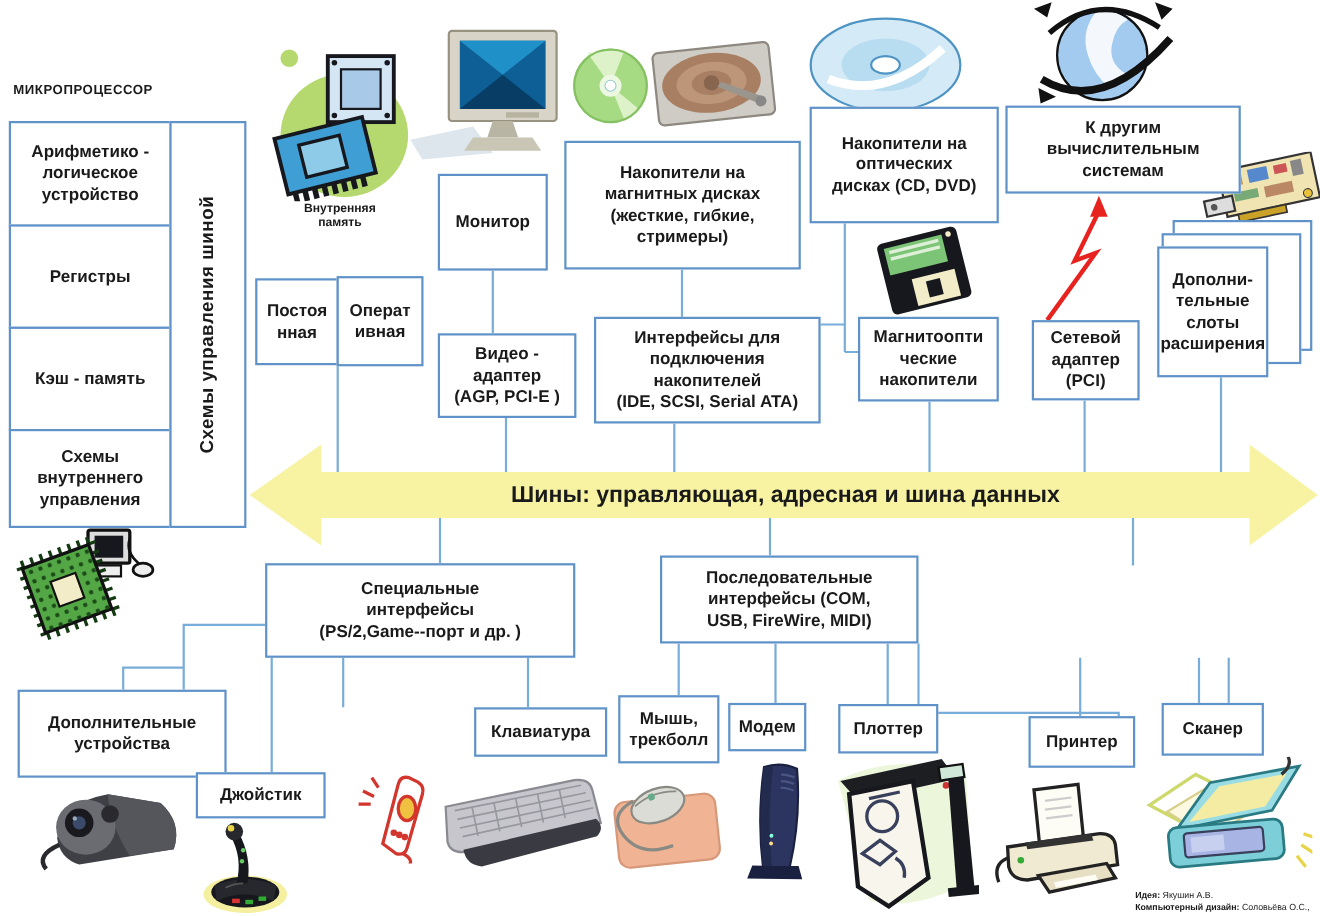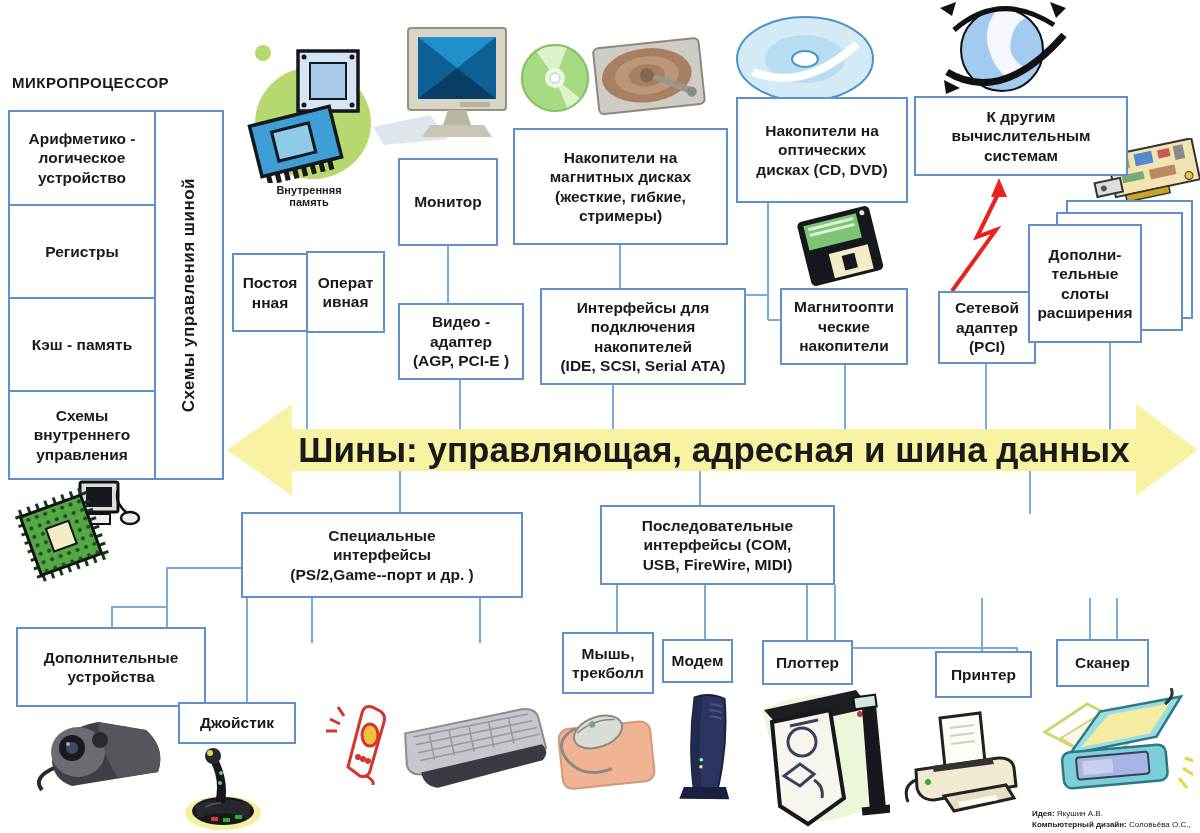--- a/index.html
+++ b/index.html
@@ -7,23 +7,23 @@
           font-family:"Liberation Sans",sans-serif;color:#1a1a1a;}
   .wires{position:absolute;left:0;top:0;z-index:0;}
   .art{position:absolute;z-index:1;}
   .bx{position:absolute;z-index:2;background:#fff;border:2px solid #5e92c8;box-sizing:border-box;
       display:flex;align-items:center;justify-content:center;text-align:center;
       font-weight:bold;font-size:15.5px;line-height:1.25;white-space:pre-line;}
   .stack{position:absolute;z-index:2;background:#fff;border:2px solid #5e92c8;box-sizing:border-box;}
   .lbl{position:absolute;z-index:2;display:flex;align-items:center;justify-content:center;
        text-align:center;font-weight:bold;white-space:pre-line;}
   .vert span{writing-mode:vertical-rl;transform:rotate(180deg);font-size:17px;letter-spacing:.5px;}
-  .mp-title{position:absolute;z-index:2;left:12px;top:74px;font-weight:bold;font-size:15px;letter-spacing:.5px;}
+  .mp-title{position:absolute;z-index:2;left:12px;top:74px;font-weight:bold;font-size:12px;letter-spacing:.5px;}
   .bus-label{position:absolute;z-index:2;left:292px;top:429px;width:844px;height:42px;
-             display:flex;align-items:center;justify-content:center;font-weight:bold;font-size:35px;}
+             display:flex;align-items:center;justify-content:center;font-weight:bold;font-size:21px;}
   .credits{position:absolute;z-index:2;left:1032px;top:809px;font-size:8px;line-height:1.35;width:168px;}
 </style>
 </head>
 <body>
 
 <div class="canvas">
 
   <svg class="wires" width="1200" height="833" viewBox="0 0 1200 833">
     <path d="M307,332 V429 M448,246 V303 M460,379 V429 M620,245 V290 M613,385 V429
              M768,203 V320 M745,295 H768 M768,320 H780 M845,365 V429 M986,364 V429 M1110,343 V430
@@ -325,37 +325,38 @@
 
   <div class="bx" style="left:914px;top:96px;width:214px;height:80px">К другим
 вычислительным
 системам</div>
   <div class="bx" style="left:938px;top:291px;width:98px;height:73px">Сетевой
 адаптер
 (PCI)</div>
 
   <div class="stack" style="left:1066px;top:200px;width:127px;height:119px"></div>
   <div class="stack" style="left:1056px;top:212px;width:127px;height:119px"></div>
-  <div class="bx" style="left:1028px;top:224px;width:114px;height:119px">Дополни-
+  <div class="bx" style="left:1052px;top:224px;width:101px;height:119px">Дополни-
 тельные
 слоты
 расширения</div>
 
   <div class="bus-label">Шины: управляющая, адресная и шина данных</div>
 
   <div class="bx" style="left:241px;top:512px;width:282px;height:86px">Специальные
 интерфейсы
 (PS/2,Game--порт и др. )</div>
   <div class="bx" style="left:600px;top:505px;width:235px;height:80px">Последовательные
 интерфейсы (COM,
 USB, FireWire, MIDI)</div>
 
   <div class="bx" style="left:16px;top:627px;width:190px;height:80px">Дополнительные
 устройства</div>
   <div class="bx" style="left:178px;top:702px;width:118px;height:42px">Джойстик</div>
+  <div class="bx" style="left:431px;top:643px;width:121px;height:45px">Клавиатура</div>
   <div class="bx" style="left:562px;top:632px;width:92px;height:62px">Мышь,
 трекболл</div>
   <div class="bx" style="left:662px;top:639px;width:71px;height:44px">Модем</div>
   <div class="bx" style="left:762px;top:640px;width:91px;height:45px">Плоттер</div>
   <div class="bx" style="left:935px;top:651px;width:97px;height:47px">Принтер</div>
   <div class="bx" style="left:1056px;top:639px;width:93px;height:48px">Сканер</div>
 
   <div class="credits">
     <div><b>Идея:</b> <span>Якушин А.В.</span></div>
     <div><b>Компьютерный дизайн:</b> <span>Соловьёва О.С., Гордеев В.В.</span></div>

